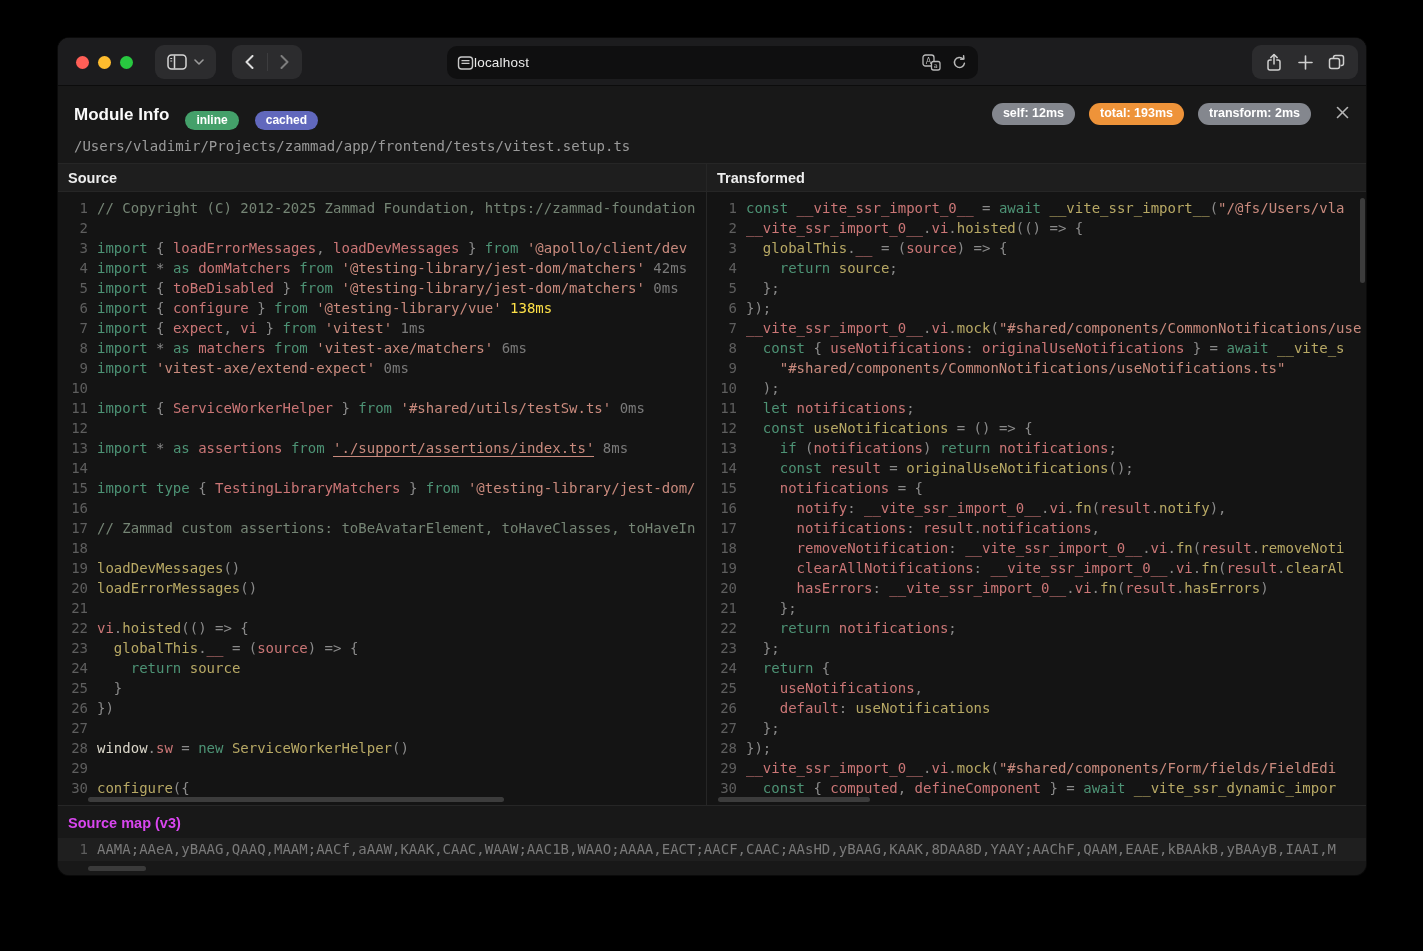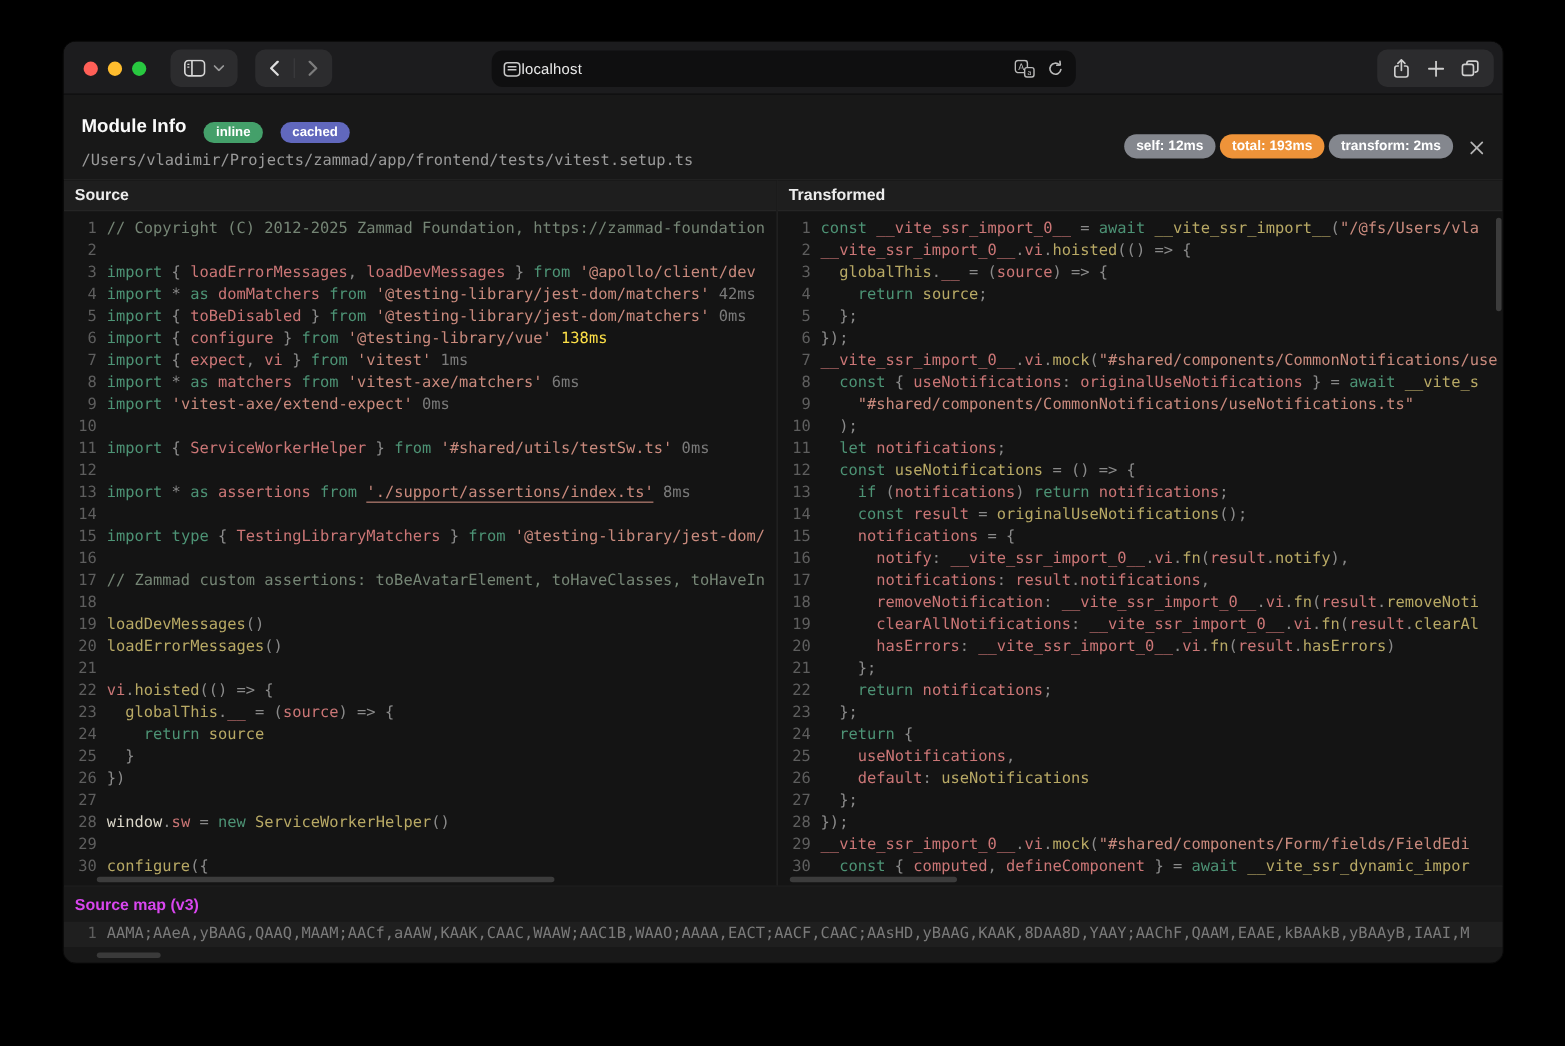--- a/index.html
+++ b/index.html
@@ -50,21 +50,21 @@
   .badge {
     font-size:12px; font-weight:700; color:#fff; border-radius:999px;
     padding:3px 11px 4px; line-height:1;margin-top:12px;
   }
   .badge-inline { background:#44a06a; }
   .badge-cached { background:#6168bd; }
   .mh-path {
     margin-top:8px; font-family:"DejaVu Sans Mono", monospace;
     font-size:14px; color:#9a9a9a; white-space:pre;
   }
-  .mh-right { display:flex; align-items:center; gap:4px; padding-top:4px; }
+  .mh-right { display:flex; align-items:flex-start; gap:14px; padding-top:4px; }
   .pill {
     font-size:12.5px; font-weight:700; color:#fff; border-radius:999px;
     padding:4px 11px 5px; line-height:1; white-space:nowrap;
   }
   .pill-gray { background:#84878e; }
   .pill-orange { background:#ee9339; }
   .close-btn { margin-left:10px; padding-top:2px; cursor:default; }
   
   .panels { display:flex; height:642px; border-bottom:1px solid #262626; }
   .panel { position:relative; background:#141414; overflow:hidden; }

